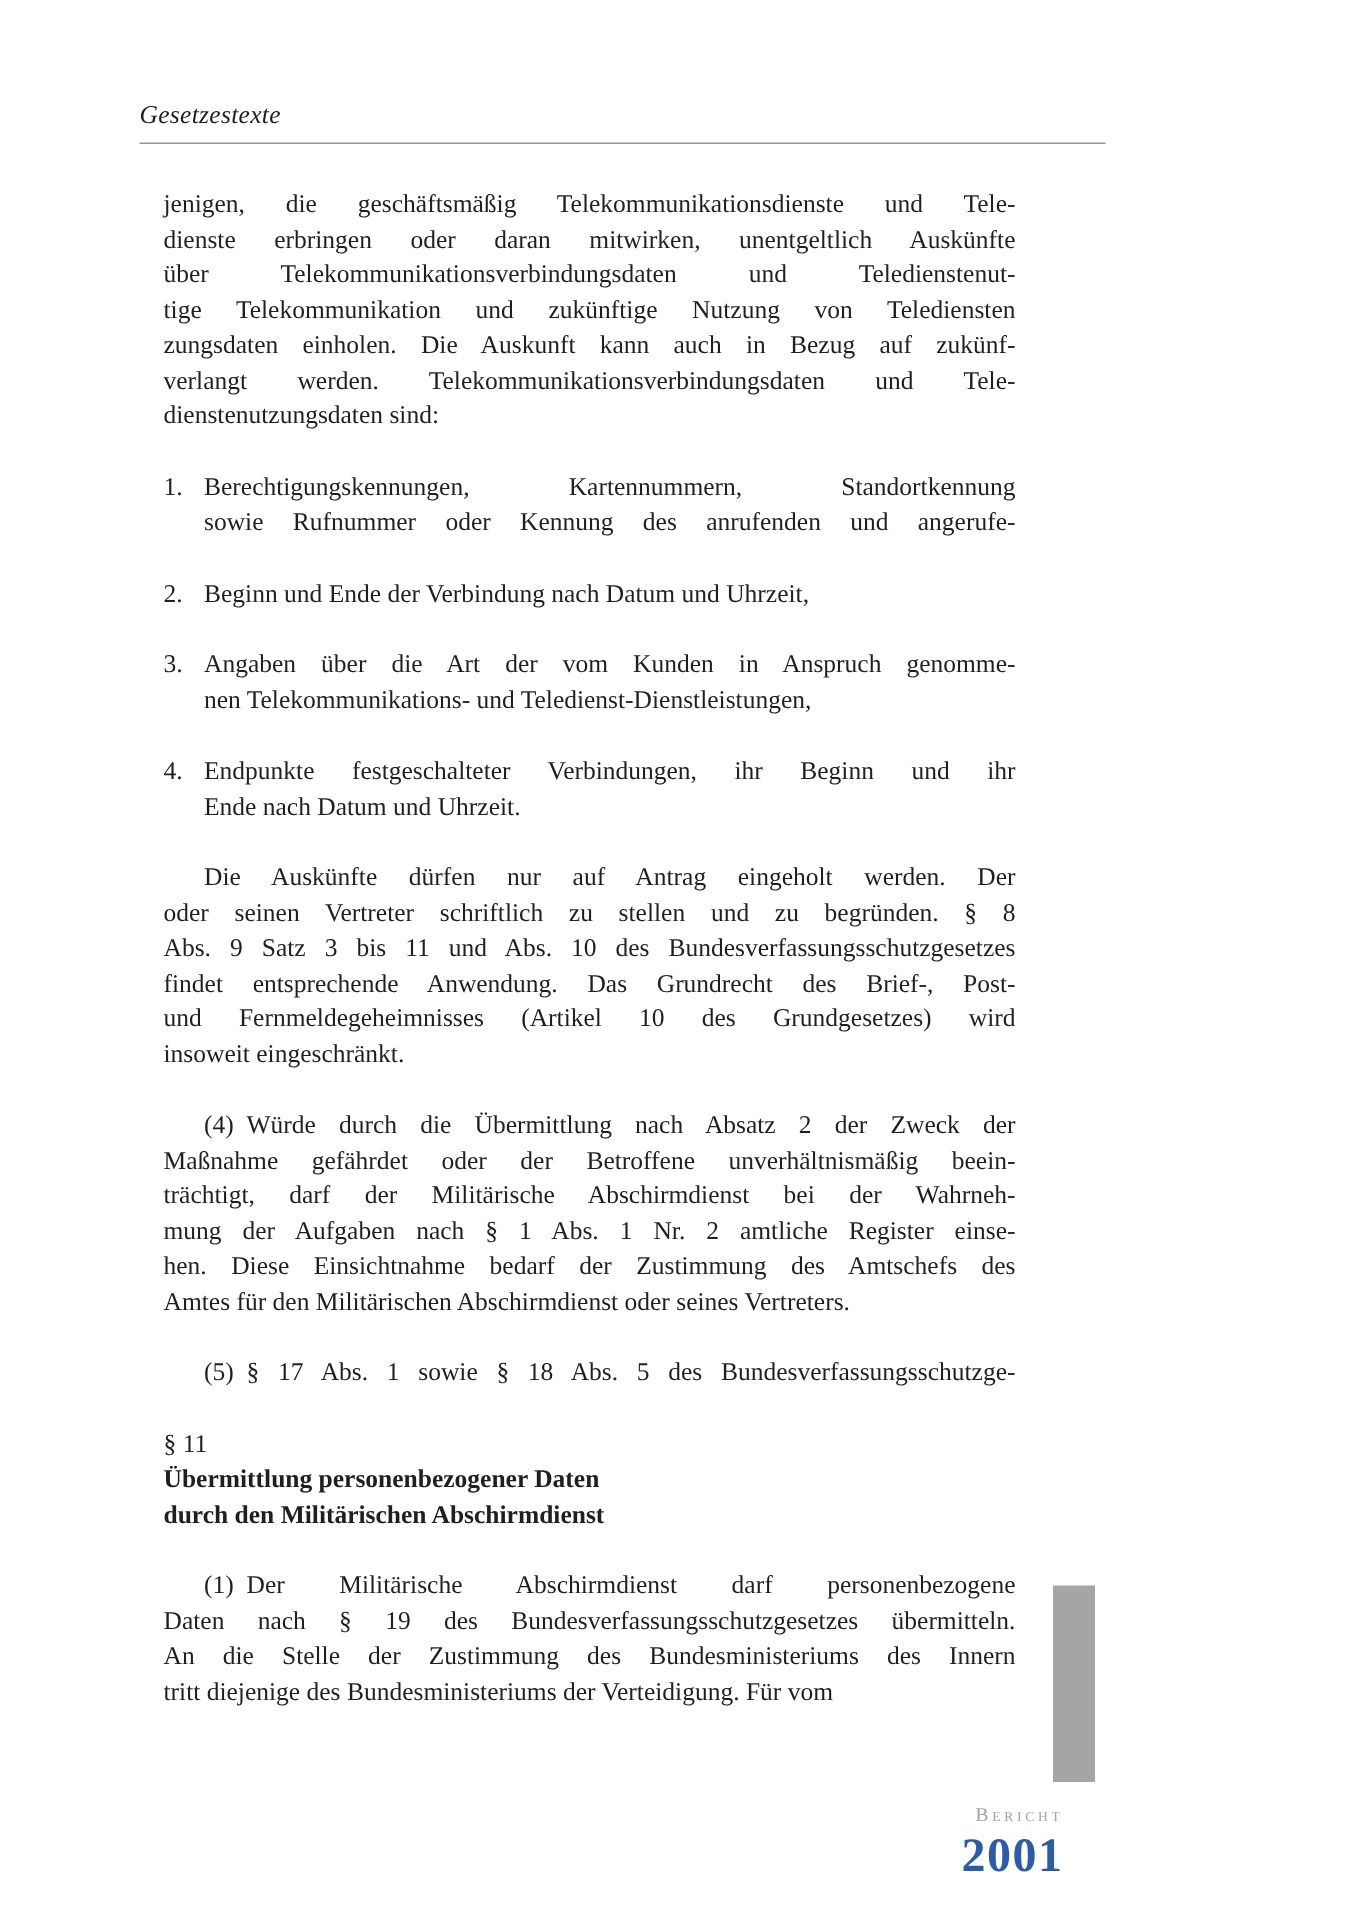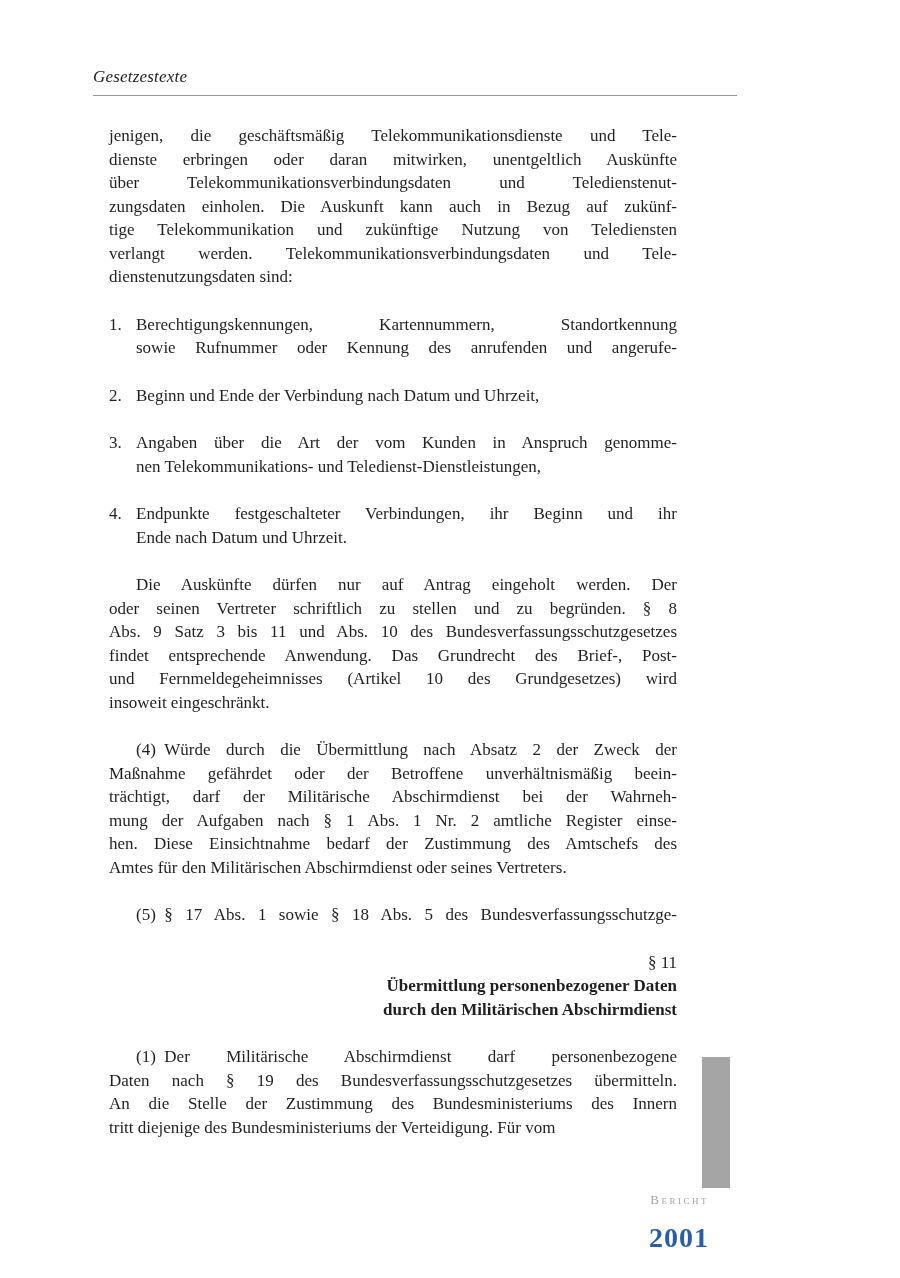--- a/index.html
+++ b/index.html
@@ -40,21 +40,21 @@
     -moz-text-align-last:justify;
   }
   .pline.last{
     text-align-last:auto;
     -moz-text-align-last:auto;
   }
   .pline.indent{padding-left:27px;}
   .list-item{display:flex;}
   .list-num{flex:none;width:27px;}
   .list-text{flex:1;min-width:0;}
-  .heading{text-align:right;}
+  .heading{text-align:left;}
   .heading .h-symbol{font-weight:normal;}
   .heading .h-line{font-weight:bold;}
   
   .thumb-tab{
     position:absolute;right:7px;top:1057px;
     width:28px;height:131px;
     background:var(--tab-gray);
   }
   
   .report-mark{
@@ -62,45 +62,45 @@
     text-align:right;line-height:1;
   }
   .report-label{
     font-variant:small-caps;
     font-size:13px;
     letter-spacing:2.5px;
     color:var(--label-gray);
     display:block;
   }
   .report-year{
-    font-size:28px;
+    font-size:32px;
     font-weight:bold;
     letter-spacing:1px;
     color:var(--year-blue);
     display:block;
-    margin-top:18px;
+    margin-top:4px;
   }
 </style>
 </head>
 <body>
 
 <div class="page">
 
   <header class="running-header">
     <span class="running-title">Gesetzestexte</span>
     <span class="page-number">335</span>
   </header>
 
   <main class="doc-body">
       <div class="block paragraph">
         <div class="pline">jenigen, die geschäftsmäßig Telekommunikationsdienste und Tele-</div>
         <div class="pline">dienste erbringen oder daran mitwirken, unentgeltlich Auskünfte</div>
         <div class="pline">über Telekommunikationsverbindungsdaten und Teledienstenut-</div>
+        <div class="pline">tige Telekommunikation und zukünftige Nutzung von Telediensten</div>
         <div class="pline">zungsdaten einholen. Die Auskunft kann auch in Bezug auf zukünf-</div>
-        <div class="pline">tige Telekommunikation und zukünftige Nutzung von Telediensten</div>
         <div class="pline">verlangt werden. Telekommunikationsverbindungsdaten und Tele-</div>
         <div class="pline last">dienstenutzungsdaten sind:</div>
       </div>
       <div class="block list-item">
         <div class="list-num">1.</div>
         <div class="list-text">
           <div class="pline">Berechtigungskennungen, Kartennummern, Standortkennung</div>
           <div class="pline">sowie Rufnummer oder Kennung des anrufenden und angerufe-</div>
         </div>
       </div>

